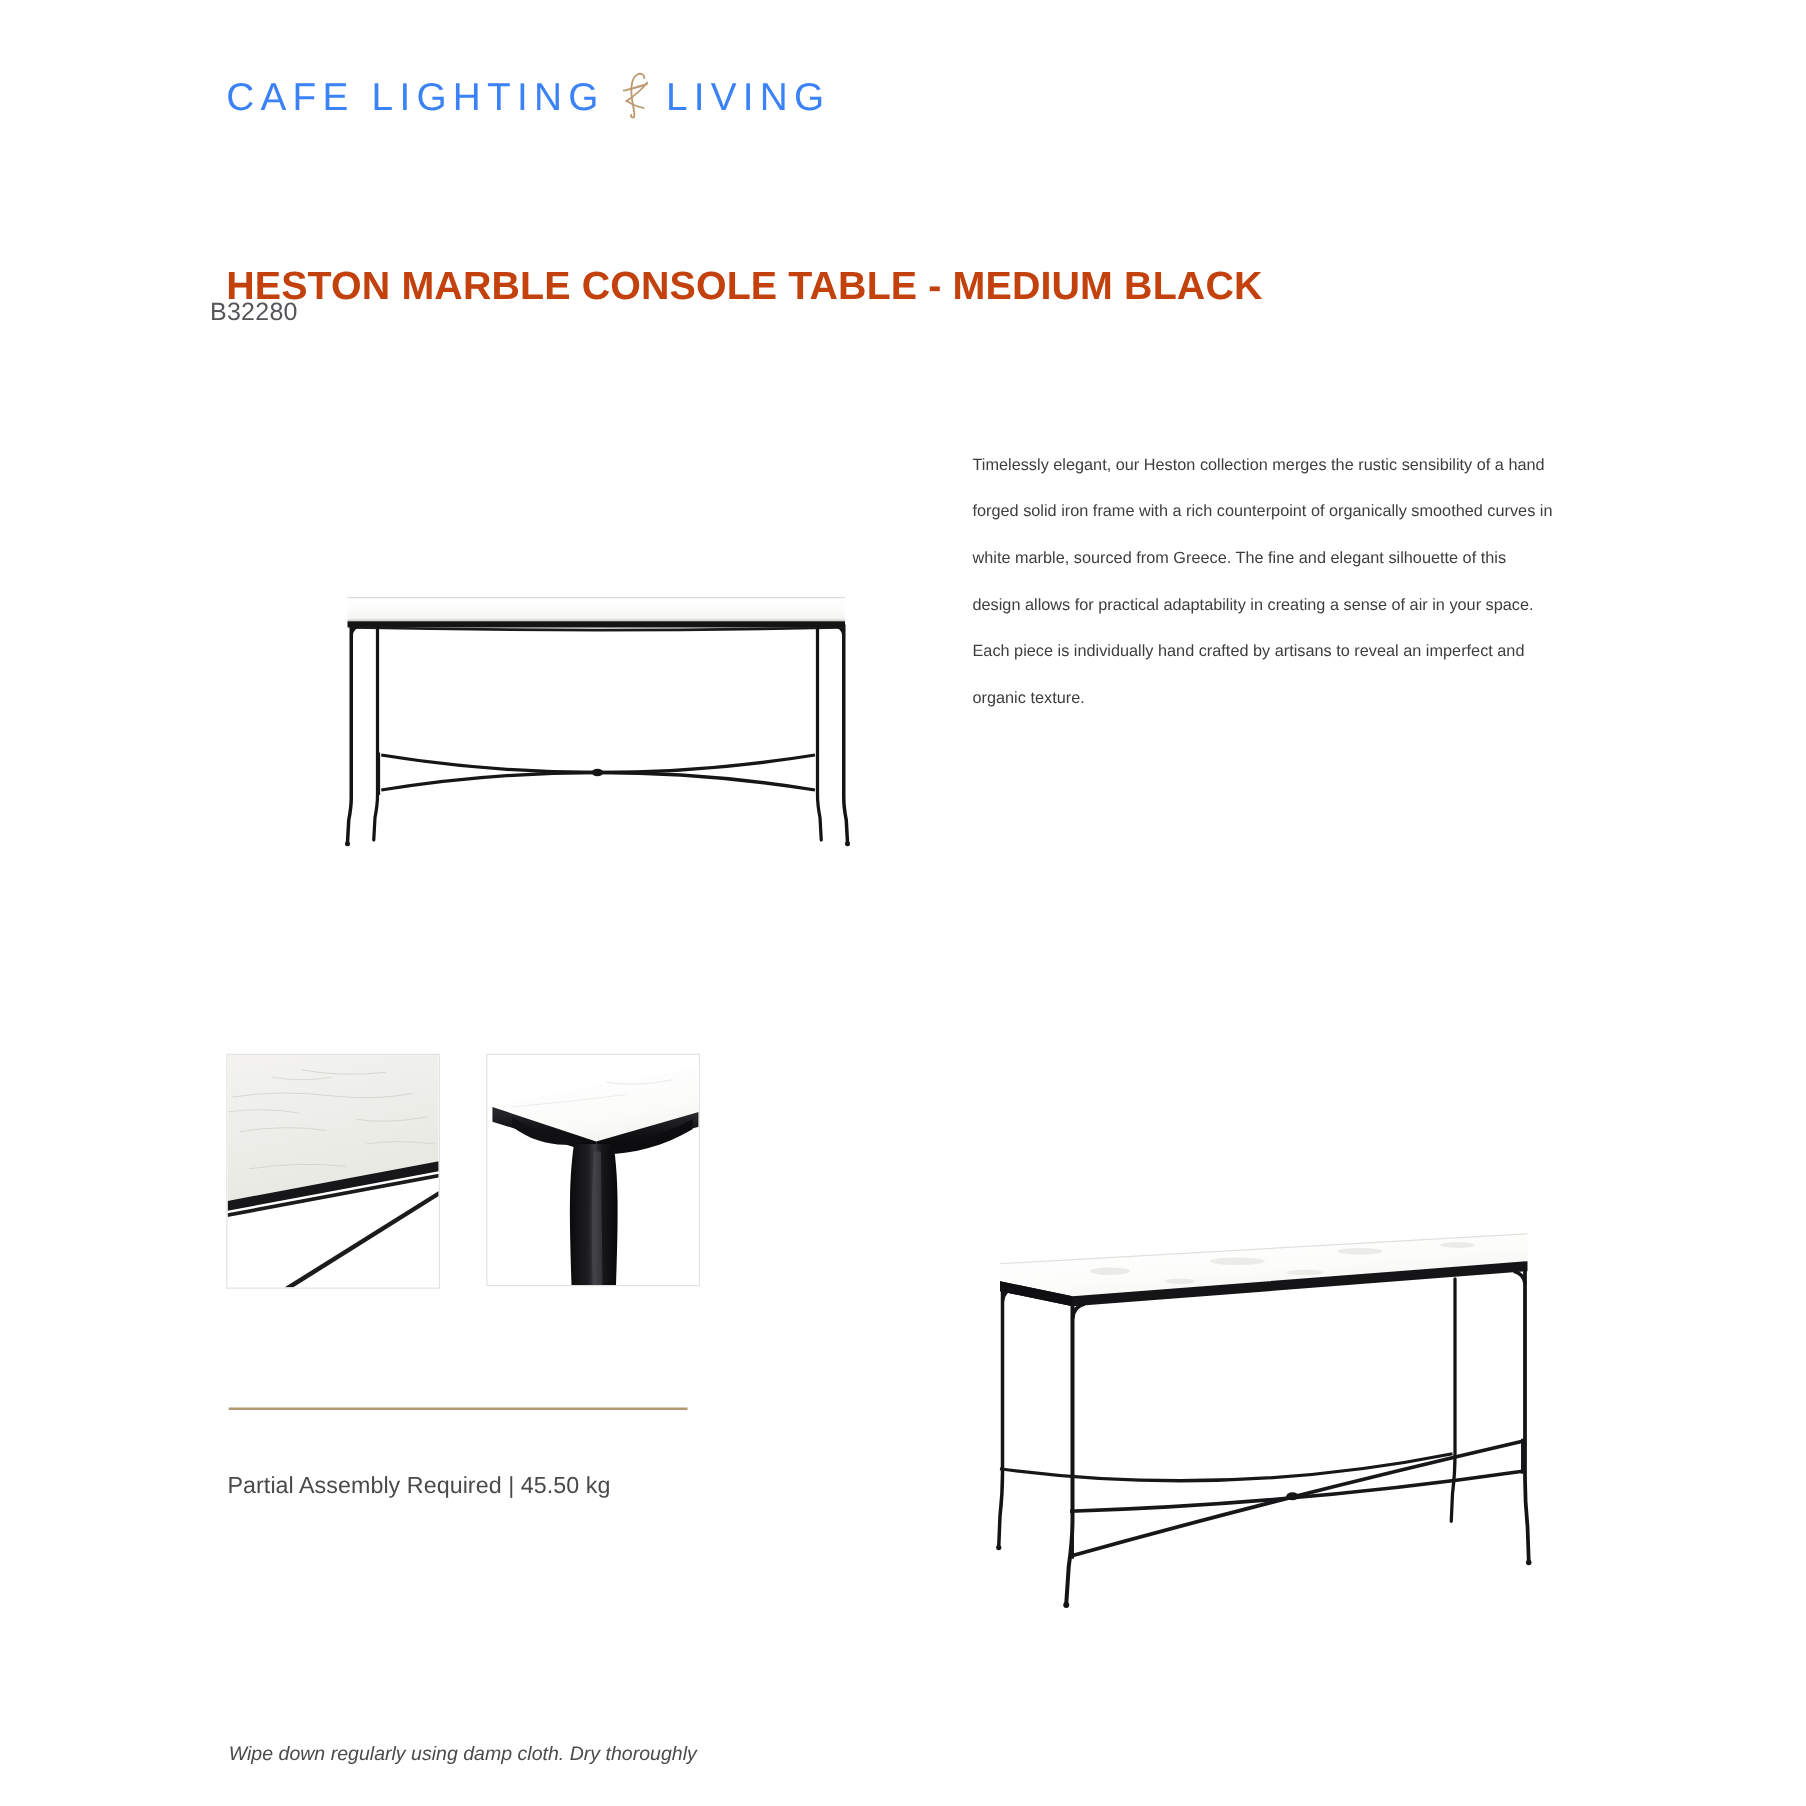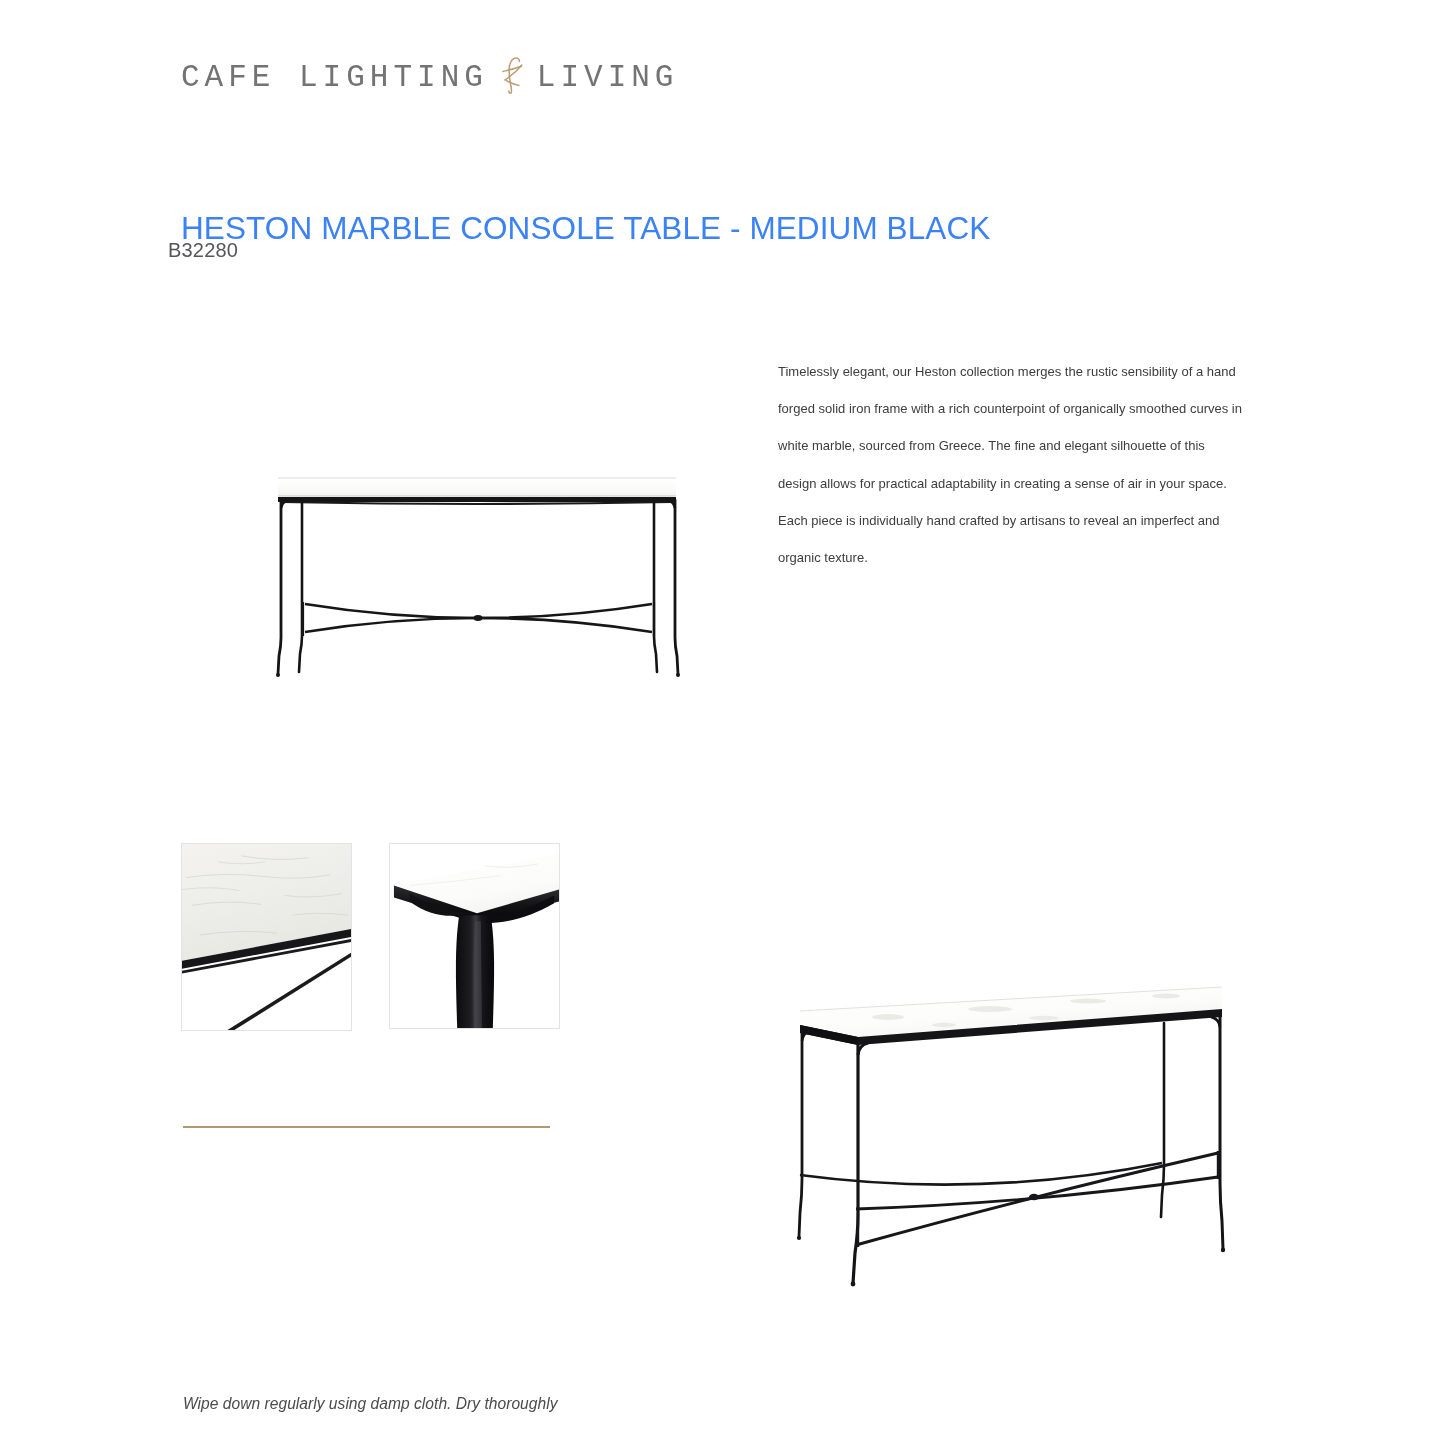--- a/index.html
+++ b/index.html
@@ -20,43 +20,43 @@
   #brand-logo {
     position: absolute;
     left: 181px;
     top: 52px;
     width: 520px;
     height: 50px;
     display: flex;
     align-items: center;
   }
   #brand-logo .logo-word {
-    color: #737373;
-    font-family: Liberation Mono, monospace;
+    color: #3b82f6;
+    font-family: Liberation Sans, sans-serif;
     font-size: 31px;
     font-weight: 400;
     letter-spacing: 5.0px;
     white-space: nowrap;
     line-height: 1;
   }
   #brand-logo .logo-amp {
     display: inline-block;
     margin: 0 11px 0 12px;
     position: relative;
     top: 1px;
   }
 
   
   #page-title {
     position: absolute;
     left: 181px;
     top: 189px;
     font-size: 31.5px;
-    font-weight: 400;
-    color: #3b82f6;
+    font-weight: 700;
+    color: #c2410c;
     letter-spacing: 0.1px;
     white-space: nowrap;
     line-height: 1.15;
   }
   #product-sku {
     position: absolute;
     left: 168px;
     top: 238px;
     font-size: 20px;
     font-weight: 400;
@@ -317,15 +317,16 @@
     <path d="M100 248 L100 282" stroke="#17171a" stroke-width="2.4"></path>
     <path d="M460 186 L460 214" stroke="#17171a" stroke-width="2.4"></path>
 
     <ellipse cx="276" cy="232" rx="5" ry="3.2" fill="#17171a"></ellipse>
   </svg>
 </div>
 
 <div id="spec-divider"></div>
 
 <div id="product-specs">
+  <div class="spec-line">Partial Assembly Required | 45.50 kg</div>
 </div>
 
 <div id="care-instructions">Wipe down regularly using damp cloth. Dry thoroughly</div>
 
 </body></html>

